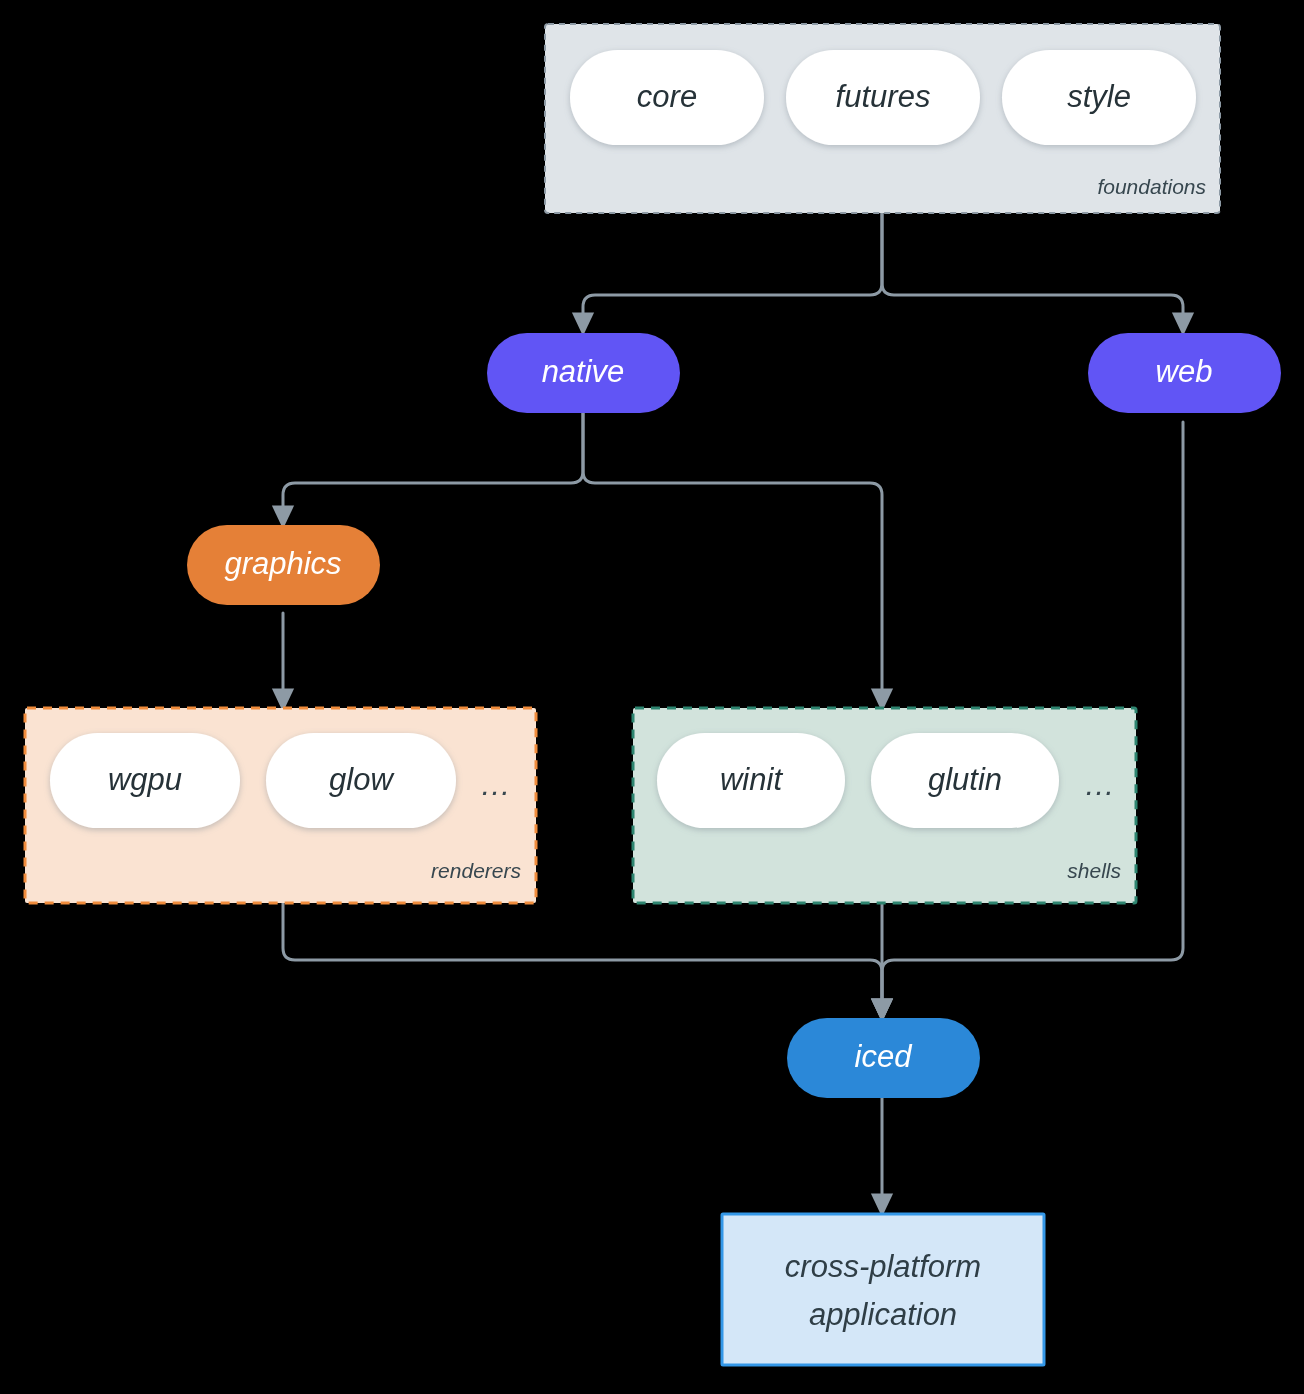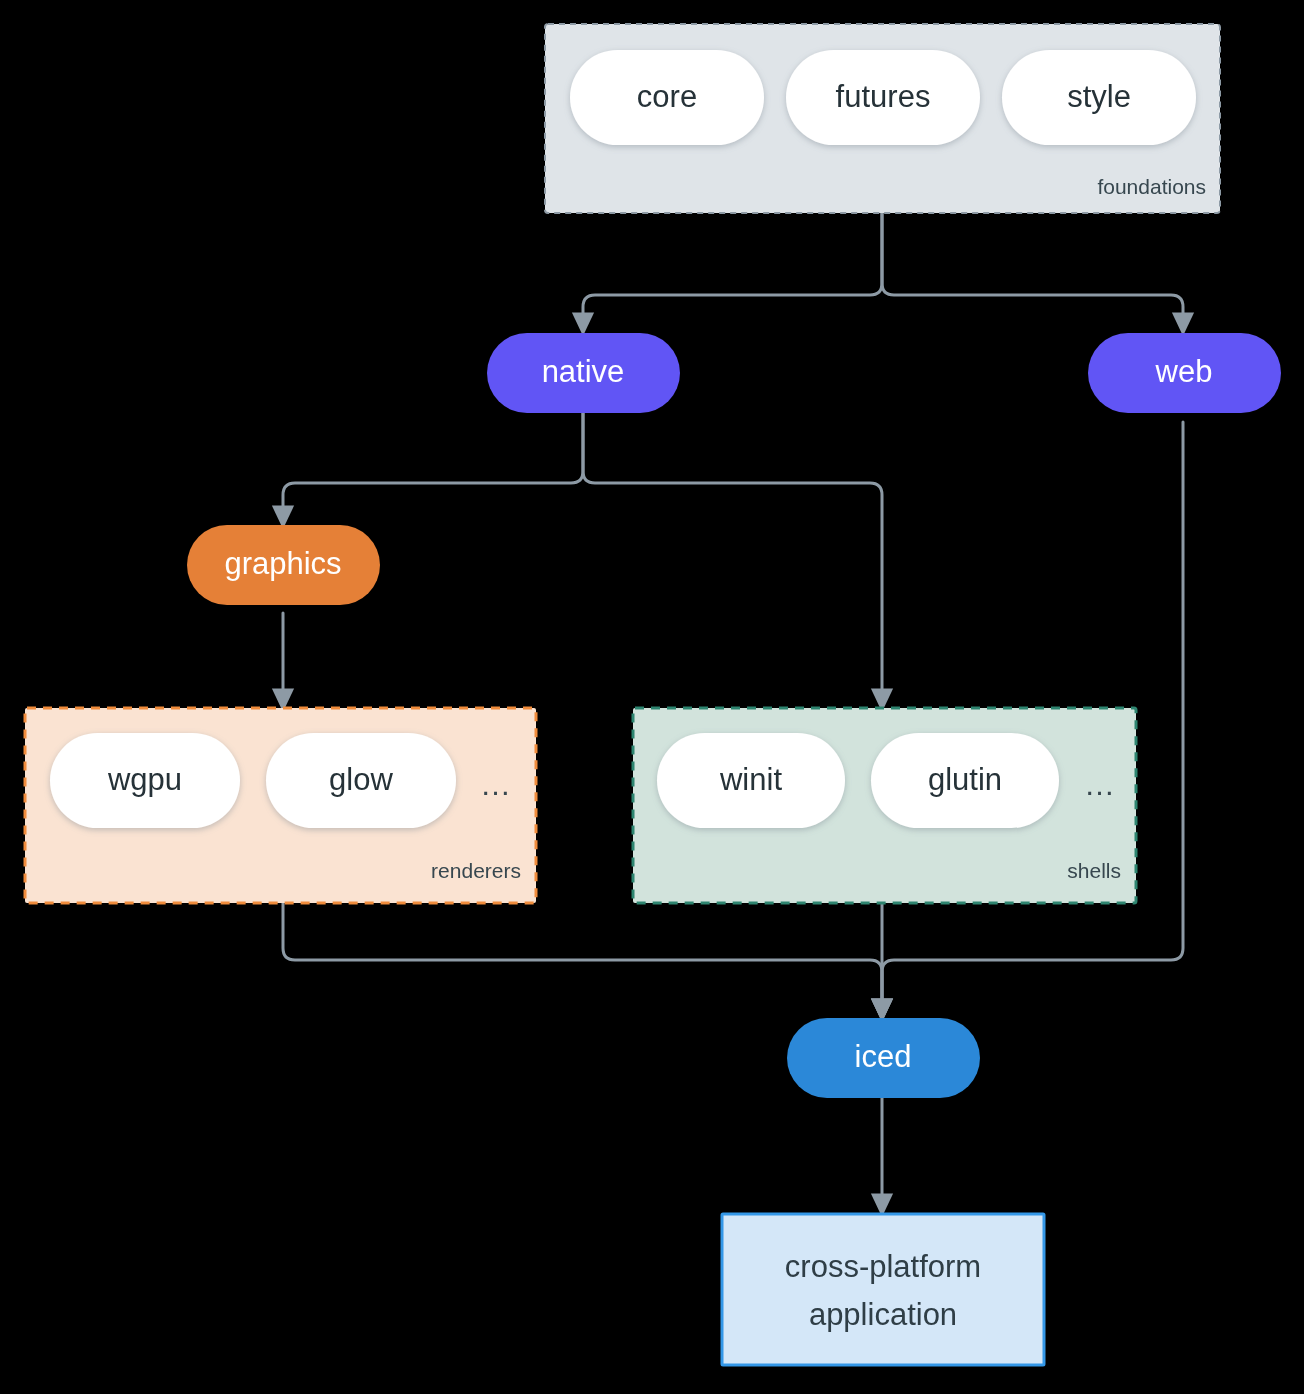--- a/index.html
+++ b/index.html
@@ -7,20 +7,21 @@
     padding: 0;
     background: #000000;
   }
   #stage {
     position: relative;
     width: 1304px;
     height: 1394px;
     background: #000000;
     overflow: hidden;
     font-family: "Liberation Sans", "DejaVu Sans", sans-serif;
+    font-style: italic;
   }
   svg#diagram {
     position: absolute;
     left: 0;
     top: 0;
     width: 1304px;
     height: 1394px;
     display: block;
   }
   .grp-label {

